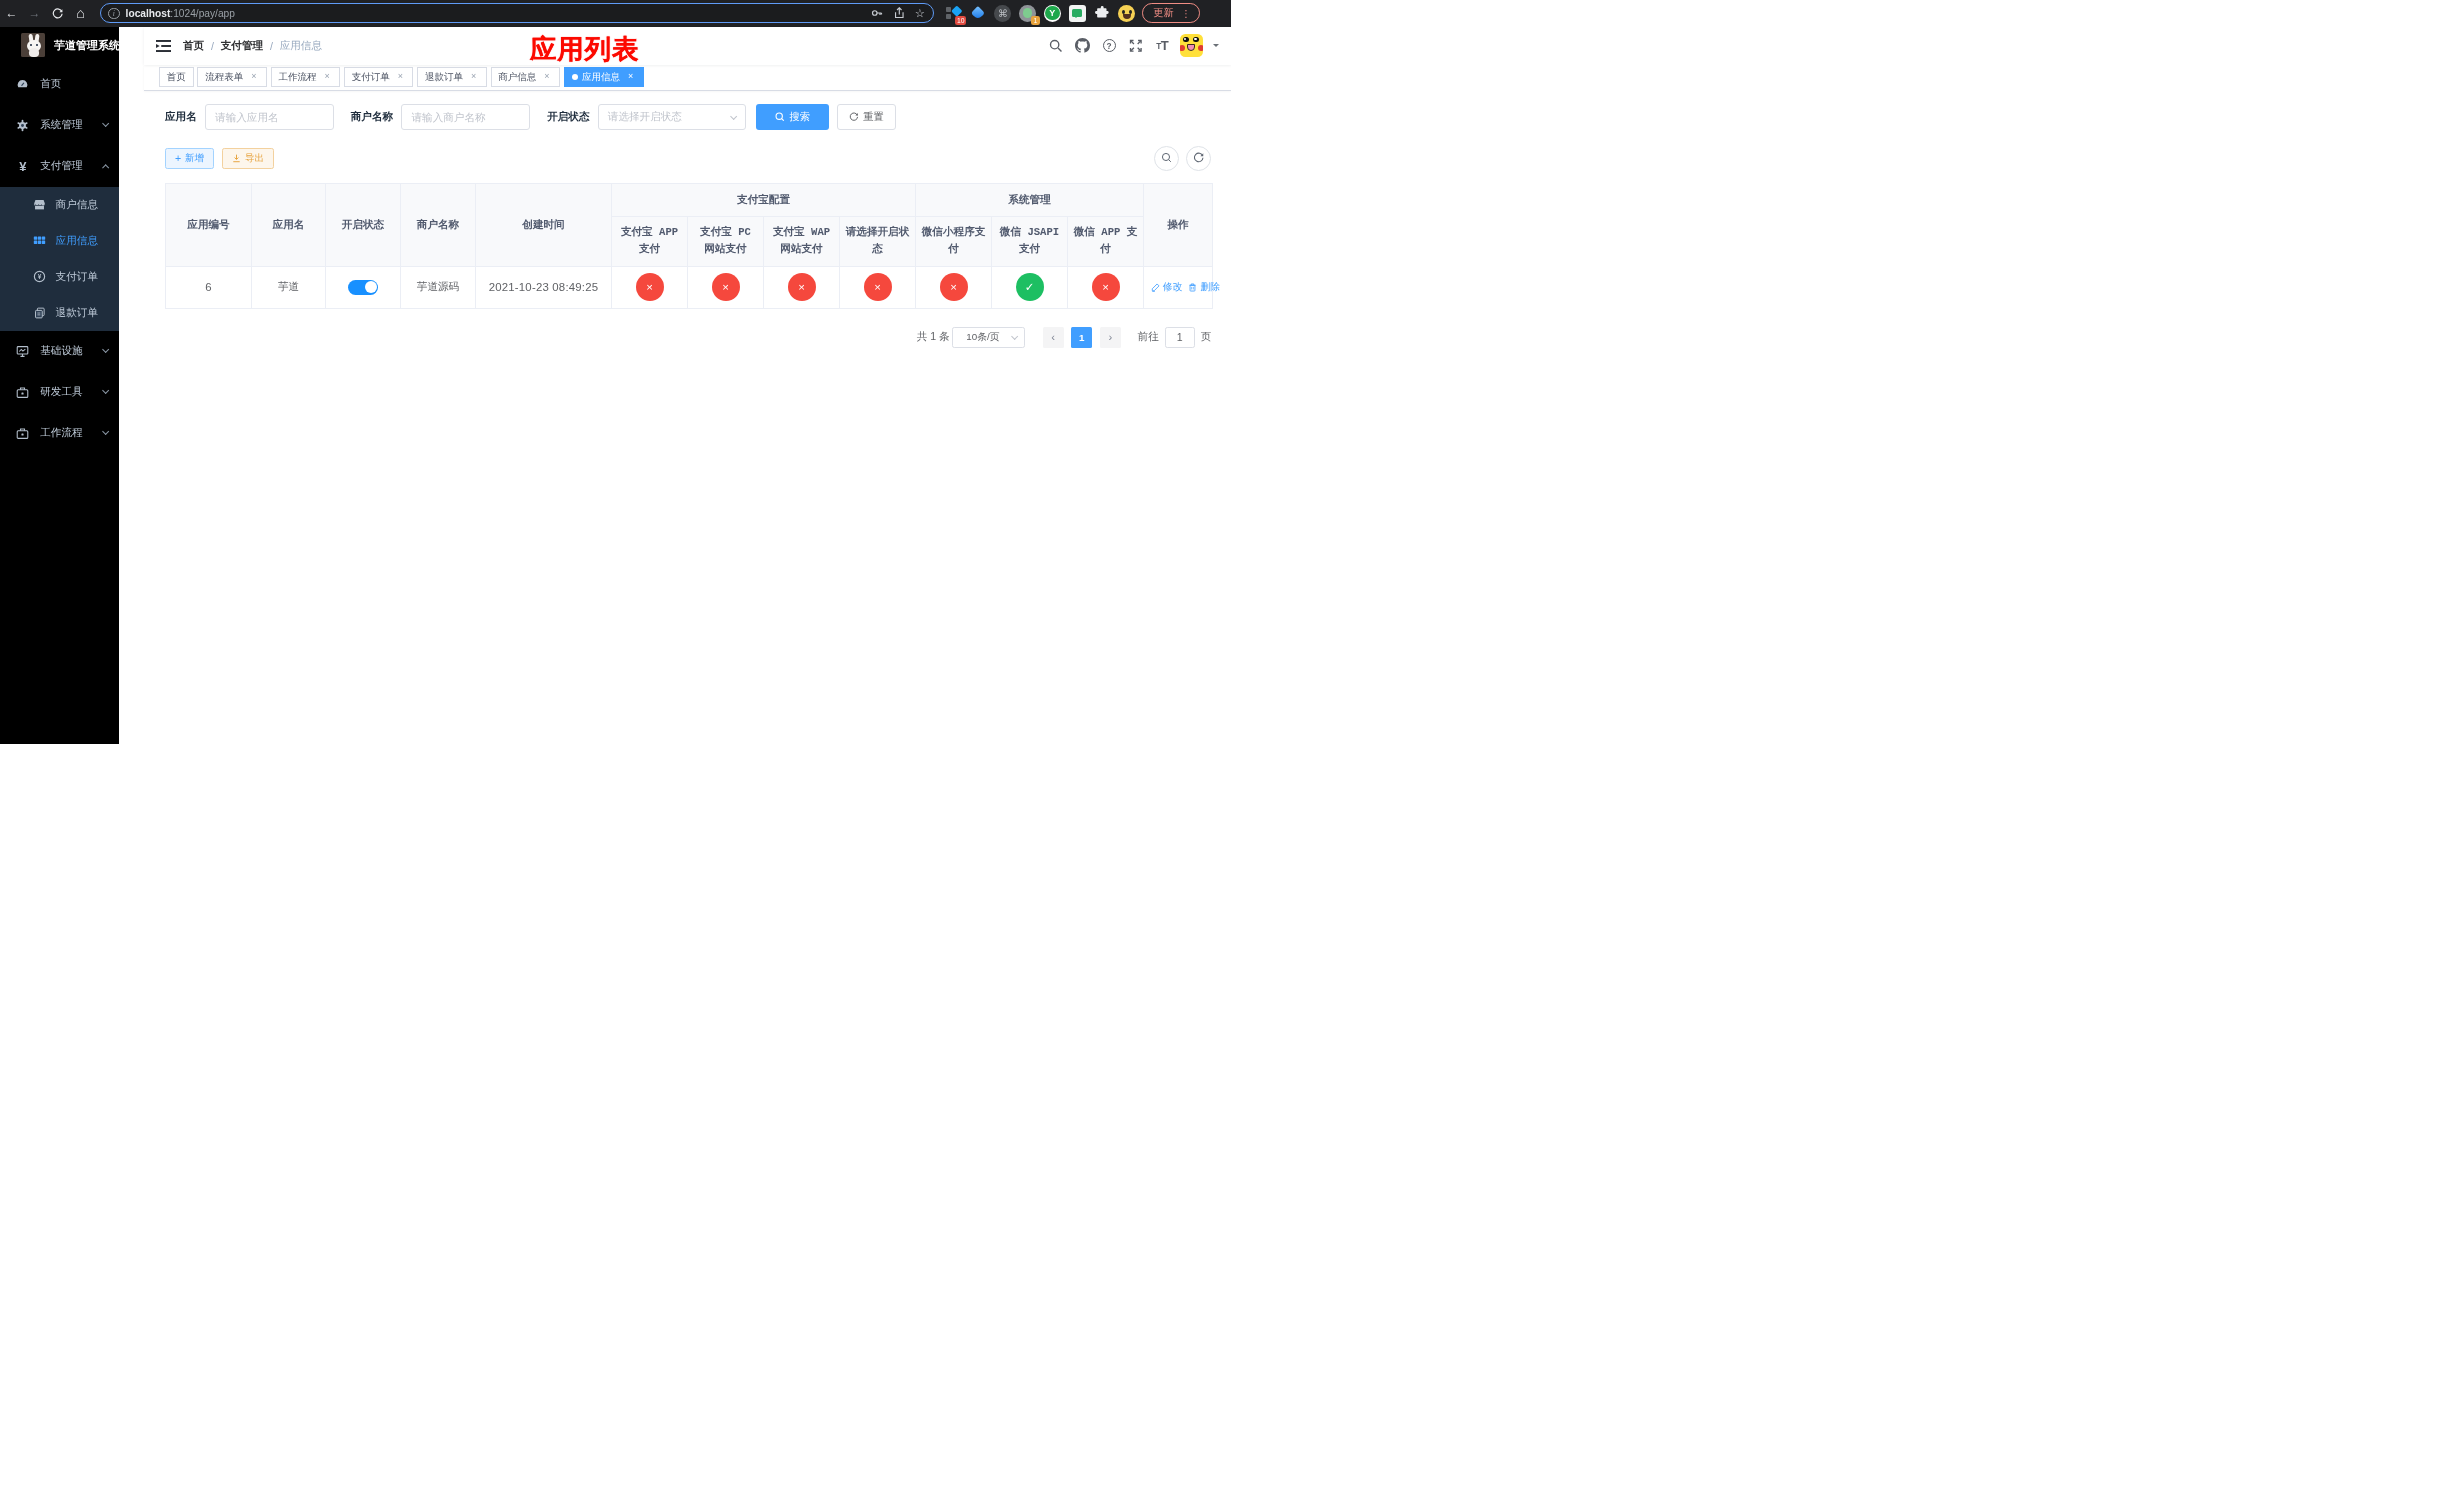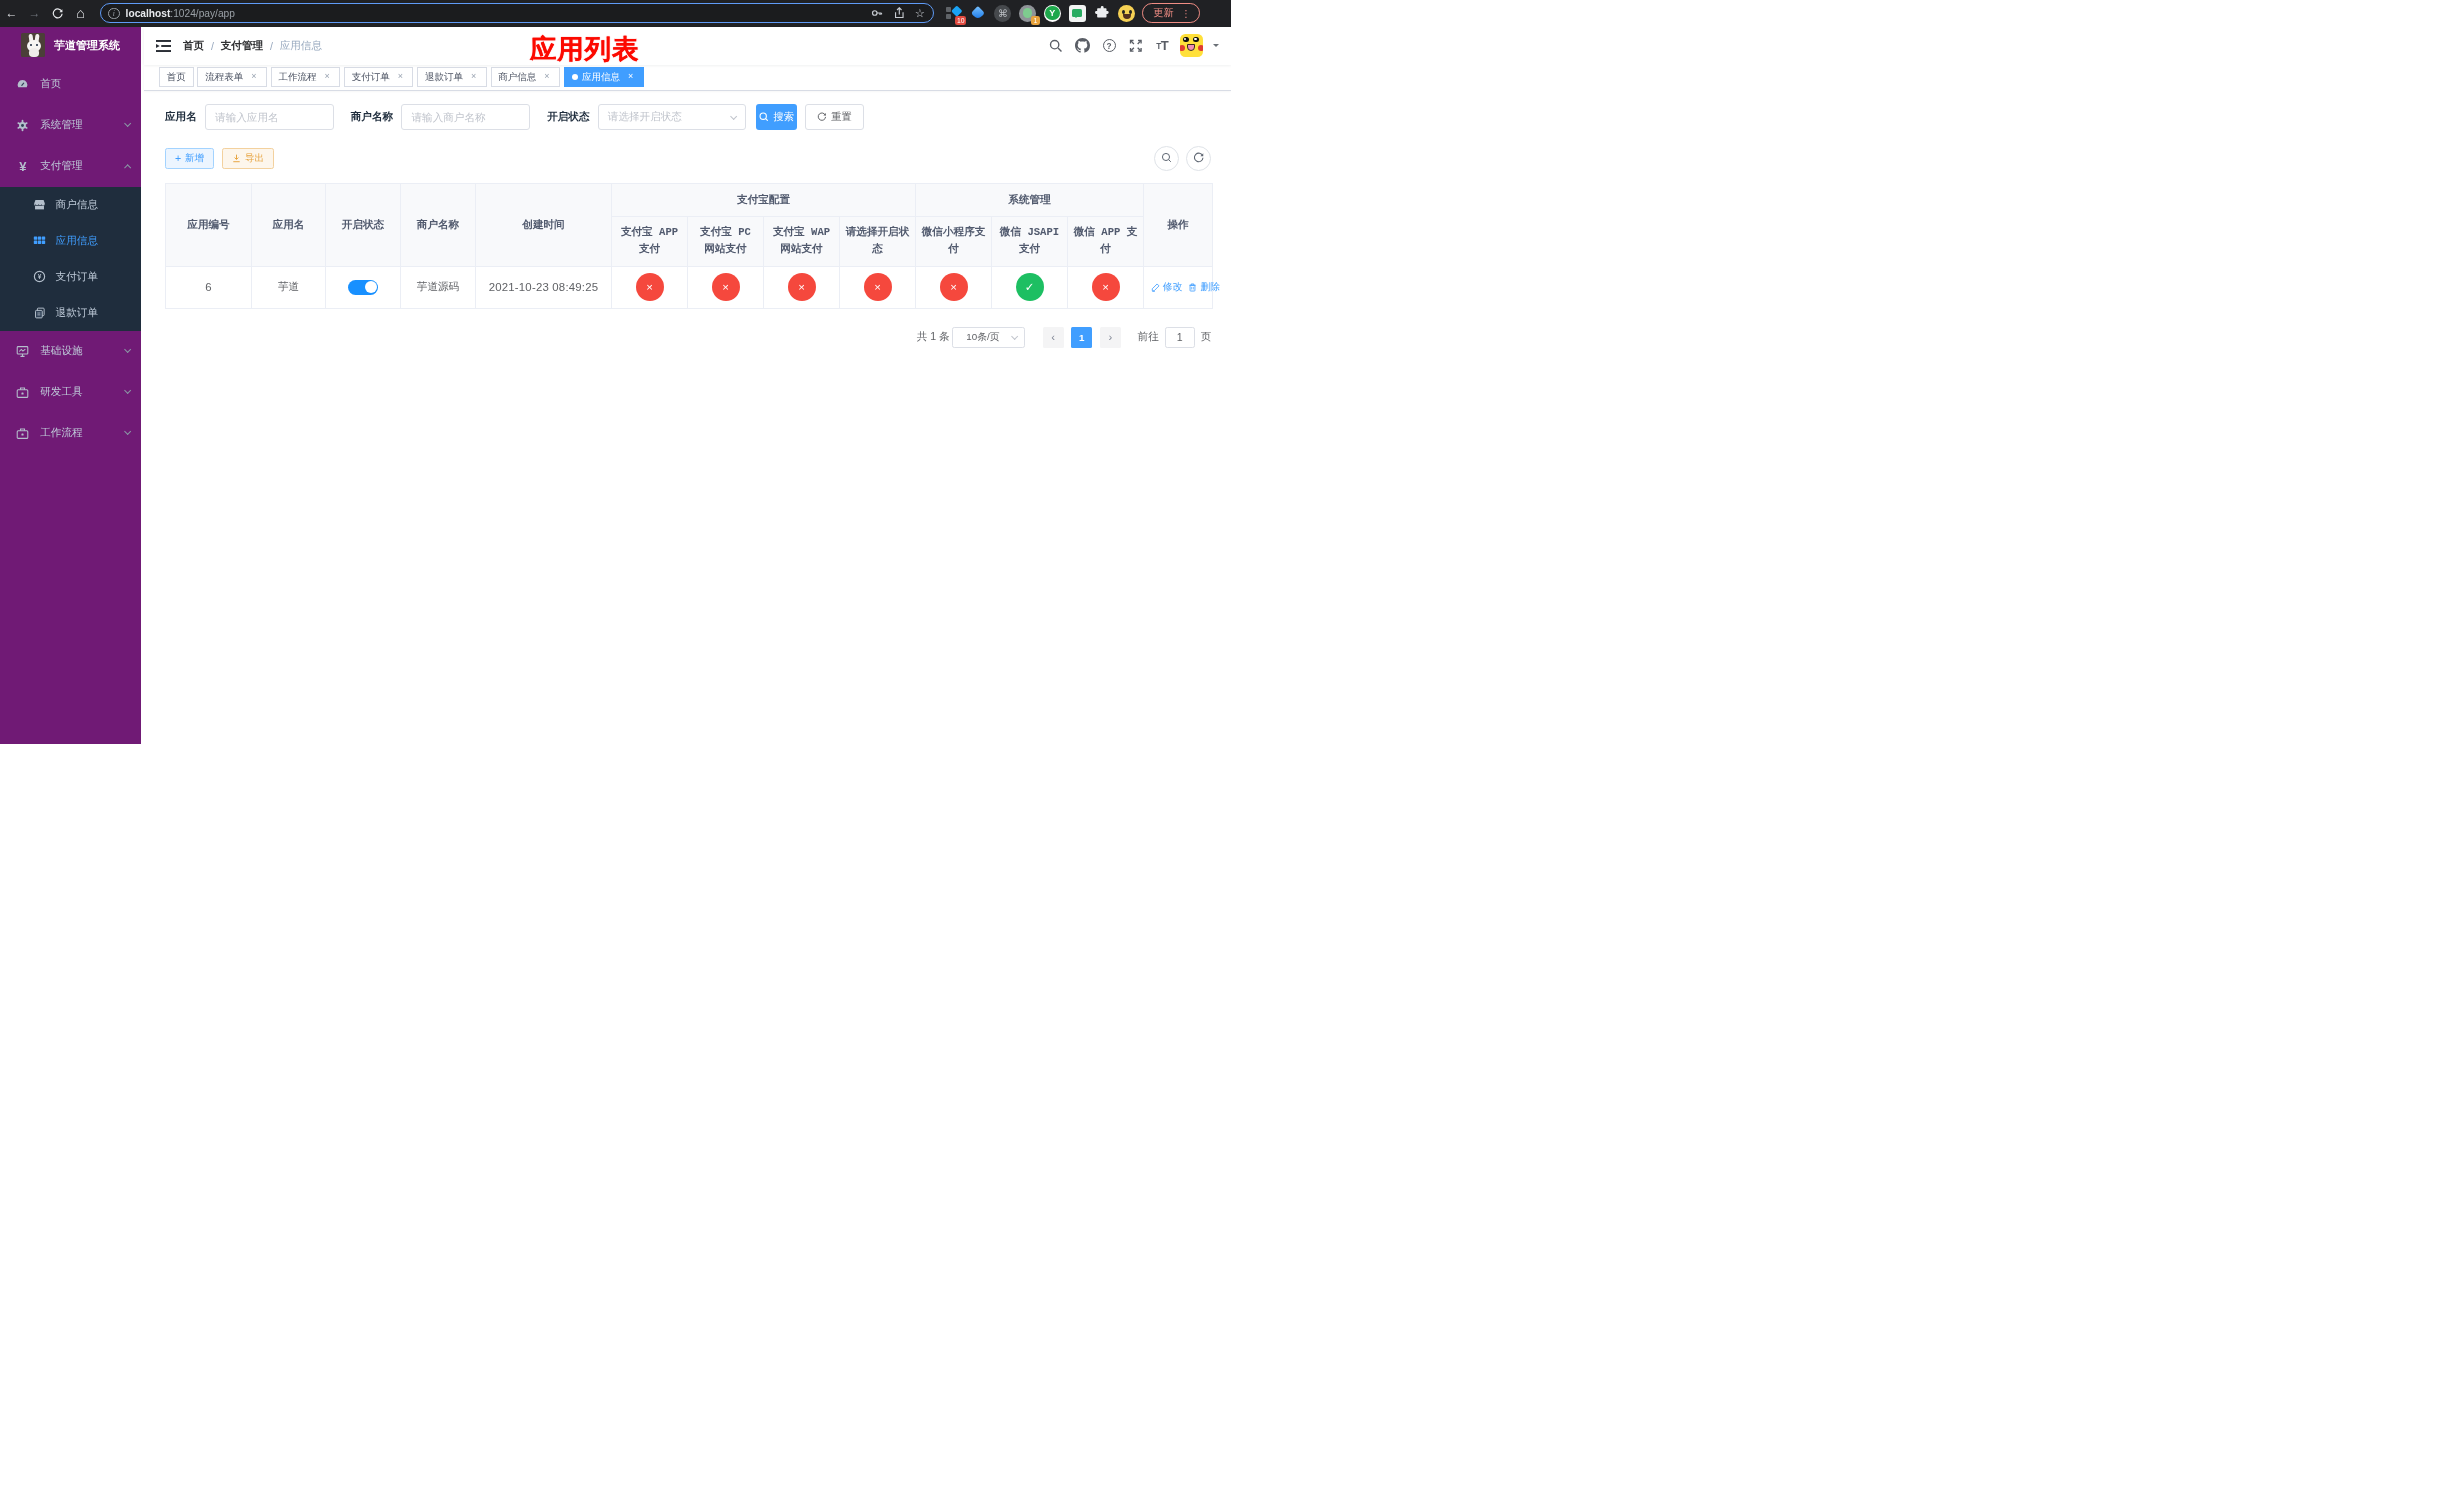--- a/index.html
+++ b/index.html
@@ -38,21 +38,21 @@
   .chat-sq i:after { content:""; position:absolute; left:1.5px; bottom:-2.3px; border:2.3px solid transparent; border-top-color:#2aac62; }
   .puzzle { color:#eceef0; }
   .emoji-face { width:17.4px; height:17.4px; border-radius:50%; background:#f6d154; position:relative; }
   .emoji-face .e1,.emoji-face .e2 { position:absolute; top:5.3px; width:3px; height:3.8px; background:#222; border-radius:50%; }
   .emoji-face .e1 { left:3.8px; } .emoji-face .e2 { right:3.8px; }
   .emoji-face .m { position:absolute; left:4.5px; bottom:3px; width:8.3px; height:4.5px; background:#53301f; border-radius:0 0 6px 6px; }
   #update-pill { margin-left:6px; height:19.7px; border:1.1px solid #f08d84; border-radius:9.8px; color:#f08d84; display:flex; align-items:center; padding:0 7.6px 0 10.6px; gap:7.6px; font-size:10.2px; }
   #update-pill .dots { font-size:9.8px; letter-spacing:0; }
 
   
-  #sidebar { position:absolute; top:26.5px; left:0; width:141px; bottom:0; background:#701a75; color:#bfcbd9; }
+  #sidebar { position:absolute; top:26.5px; left:0; width:119px; bottom:0; background:#000000; color:#bfcbd9; }
   #logo-row { height:37px; display:flex; align-items:center; padding-left:21px; }
   #logo-img { width:24px; height:24px; background:#4b3f38; border-radius:1.5px; position:relative; overflow:hidden; flex:0 0 auto; }
   #logo-img .ear1,#logo-img .ear2 { position:absolute; top:0.8px; width:3.8px; height:9px; background:#f3f0ee; border-radius:2.3px; }
   #logo-img .ear1 { left:8.3px; transform:rotate(-8deg); } #logo-img .ear2 { left:14.4px; transform:rotate(8deg); }
   #logo-img .head { position:absolute; left:6px; top:6.8px; width:13.6px; height:12px; background:#f7f5f3; border-radius:50%; }
   #logo-img .body { position:absolute; left:7.6px; top:15px; width:10.6px; height:9px; background:#efecea; border-radius:50% 50% 40% 40%; }
   #logo-img .ey1,#logo-img .ey2 { position:absolute; top:10.6px; width:1.9px; height:2.7px; background:#2d3a4d; border-radius:50%; }
   #logo-img .ey1 { left:9px; } #logo-img .ey2 { left:15px; }
   #logo-title { color:#fff; font-weight:700; font-size:11px; margin-left:9px; white-space:nowrap; }
   .menu-item { height:41px; display:flex; align-items:center; padding:0 10.6px 0 16px; font-size:10.6px; cursor:pointer; }
@@ -103,21 +103,21 @@
   
   #content { padding:13px 19.7px 0 21px; }
   #filter-row { display:flex; align-items:center; margin-bottom:16px; }
   .f-label { font-size:10.6px; font-weight:700; color:#1f2d3d; margin-right:8.3px; white-space:nowrap; }
   .el-input { height:26px; border:0.8px solid #dcdfe6; border-radius:3px; background:#fff; font-size:10.6px; color:#606266; padding:0 9px; outline:none; font-family:inherit; }
   .el-input::placeholder { color:#c0c4cc; }
   .w170 { width:129px; margin-right:16.7px; }
   .el-select { width:148px; height:26px; border:0.8px solid #dcdfe6; border-radius:3px; display:flex; align-items:center; padding:0 21px 0 9px; color:#c0c4cc; font-size:10.6px; position:relative; margin-right:9px; cursor:pointer; }
   .sel-chev { position:absolute; right:8.3px; top:9px; width:5.3px; height:5.3px; border-right:1px solid #c0c4cc; border-bottom:1px solid #c0c4cc; transform:rotate(45deg); }
   .btn { display:inline-flex; align-items:center; justify-content:center; border-radius:3px; cursor:pointer; white-space:nowrap; }
-  #btn-search { height:26px; padding:0 3px; background:#409eff; color:#fff; font-size:10.2px; gap:4.5px; margin-left:1.5px; }
+  #btn-search { height:26px; padding:0 19px; background:#409eff; color:#fff; font-size:10.2px; gap:4.5px; margin-left:1.5px; }
   #btn-reset { height:26px; padding:0 11.4px; background:#fff; border:0.8px solid #dcdfe6; color:#606266; font-size:10.2px; gap:4.5px; margin-left:7.6px; }
   #toolbar { display:flex; align-items:center; margin-bottom:12px; }
   #btn-add { height:21px; padding:0 9px; background:#ecf5ff; border:0.8px solid #a3d3ff; color:#409eff; font-size:9.5px; border-radius:2.3px; gap:3.8px; }
   #btn-add .plus { font-size:10.6px; }
   #btn-export { height:21px; padding:0 9px; background:#fdf6ec; border:0.8px solid #f3d19e; color:#e6a23c; font-size:9.5px; border-radius:2.3px; gap:3.8px; margin-left:8.3px; }
   #toolbar-right { margin-left:auto; display:flex; gap:7.6px; }
   .circle-btn { width:25px; height:25px; border-radius:50%; border:0.8px solid #dfe3e8; background:#fff; display:flex; align-items:center; justify-content:center; color:#5c6470; cursor:pointer; }
 
   
   table { width:100%; border-collapse:collapse; table-layout:fixed; }

